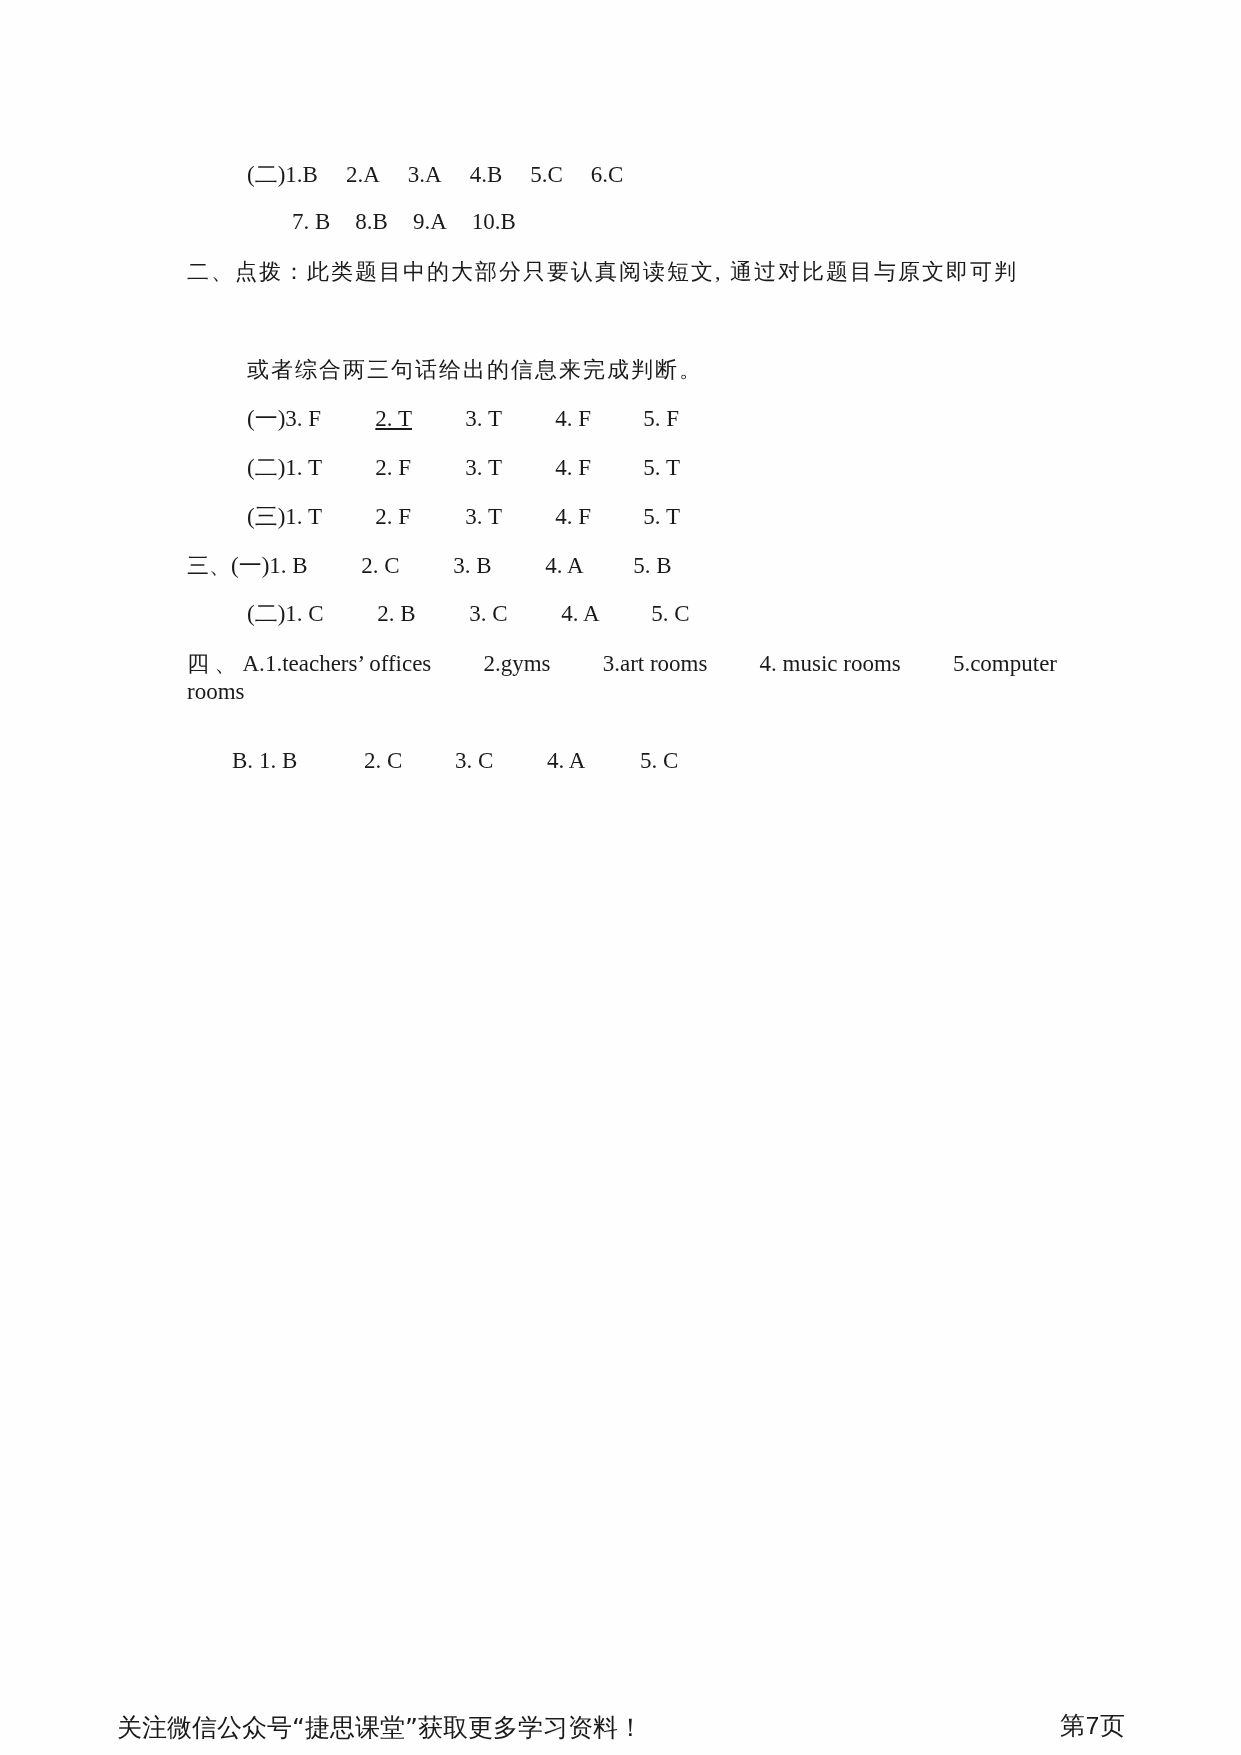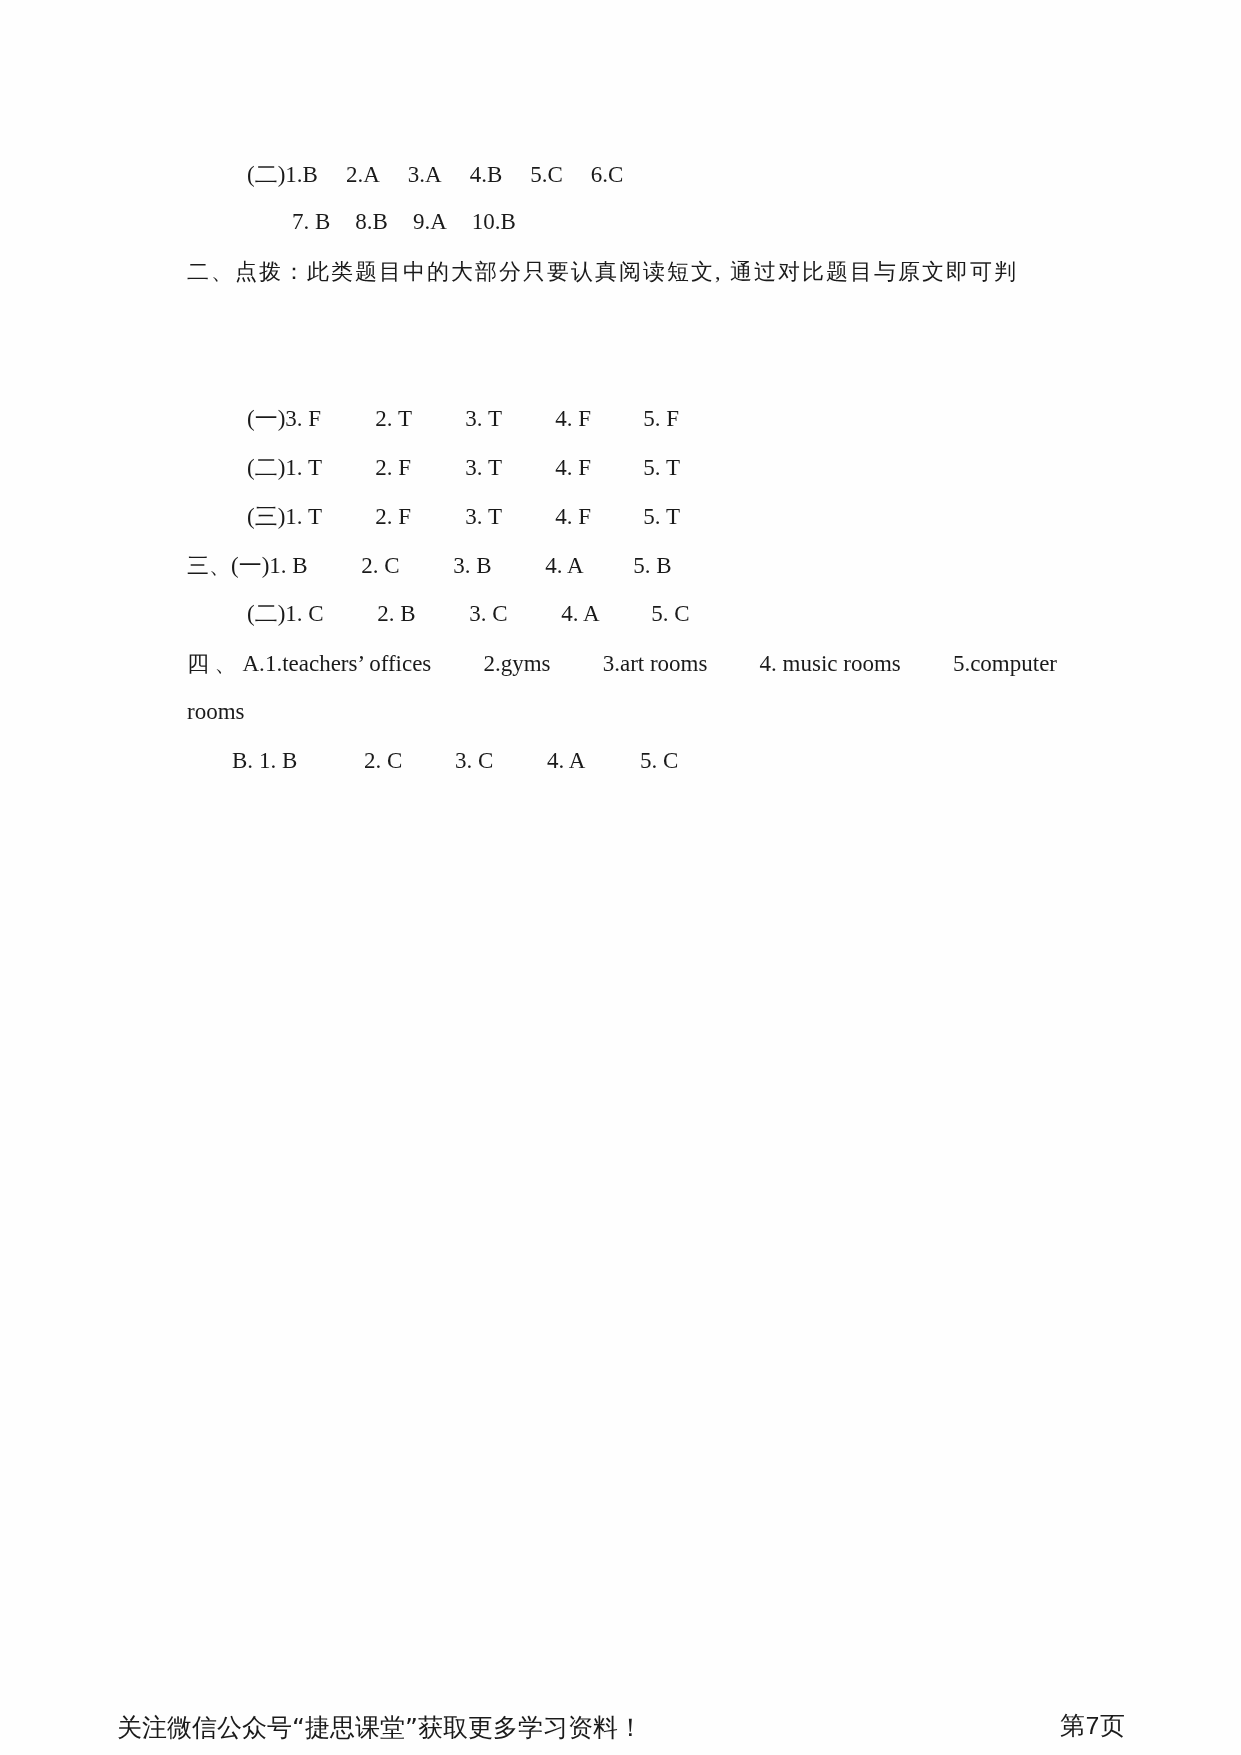--- a/index.html
+++ b/index.html
@@ -67,25 +67,26 @@
   <div class="line row" style="left:292px; top:207px;align-items:flex-end;">
     <span class="item" style="margin-right:25px;">7. B</span>
     <span class="item" style="margin-right:25px;">8.B</span>
     <span class="item" style="margin-right:25px;">9.A</span>
     <span class="item">10.B</span>
   </div>
 
   <div class="line cn" style="left:187px; top:257px;">
     <span>二、点拨：</span><span>此类题目中的大部分只要认真阅读短文, 通过对比题目与原文即可判</span>
   </div>
+  <div class="line cn" style="left:247px; top:355px;">或者综合两三句话给出的信息来完成判断。</div>
 
   <div class="line row" style="left:247px; top:404px;">
     <span class="prefix">(一)</span>
     <span class="item" style="width:90px;">3. F</span>
-    <span class="item" style="width:90px;">2. T</span>
+    <span class="item" style="width:90px;text-decoration:underline;">2. T</span>
     <span class="item" style="width:90px;">3. T</span>
     <span class="item" style="width:88px;">4. F</span>
     <span class="item">5. F</span>
   </div>
   <div class="line row" style="left:247px; top:453px;">
     <span class="prefix">(二)</span>
     <span class="item" style="width:90px;">1. T</span>
     <span class="item" style="width:90px;">2. F</span>
     <span class="item" style="width:90px;">3. T</span>
     <span class="item" style="width:88px;">4. F</span>
@@ -120,21 +121,21 @@
 
   <div class="line row" style="left:187px; top:649px; width:870px; justify-content:space-between;">
     <span class="item">
       <span class="cn" style="letter-spacing:0; margin-right:6px;">四 、</span><span>A.</span><span>1.teachers’ offices</span>
     </span>
     <span class="item">2.gyms</span>
     <span class="item">3.art rooms</span>
     <span class="item">4. music rooms</span>
     <span class="item">5.computer</span>
   </div>
-  <div class="line" style="left:187px; top:697px;">rooms</div>
+  <div class="line" style="left:187px; top:677px;">rooms</div>
 
   <div class="line row" style="left:232px; top:746px;">
     <span class="prefix" style="margin-right:6px;">B.</span>
     <span class="item" style="width:105px;">1. B</span>
     <span class="item" style="width:91px;">2. C</span>
     <span class="item" style="width:92px;">3. C</span>
     <span class="item" style="width:93px;">4. A</span>
     <span class="item">5. C</span>
   </div>
 

